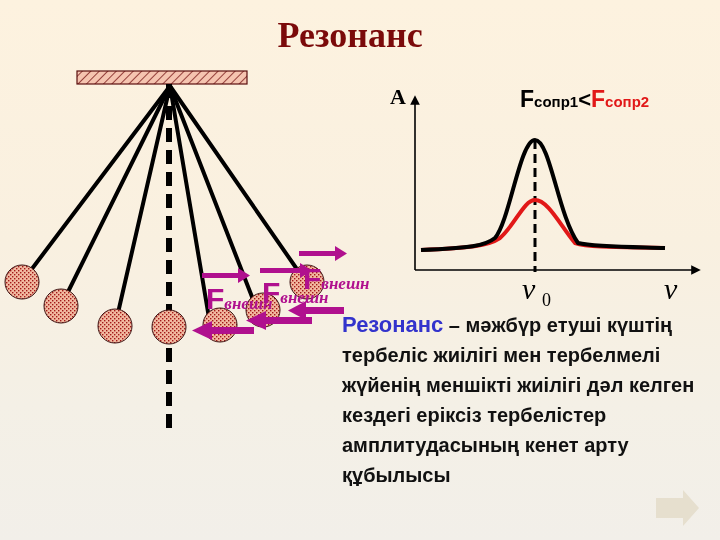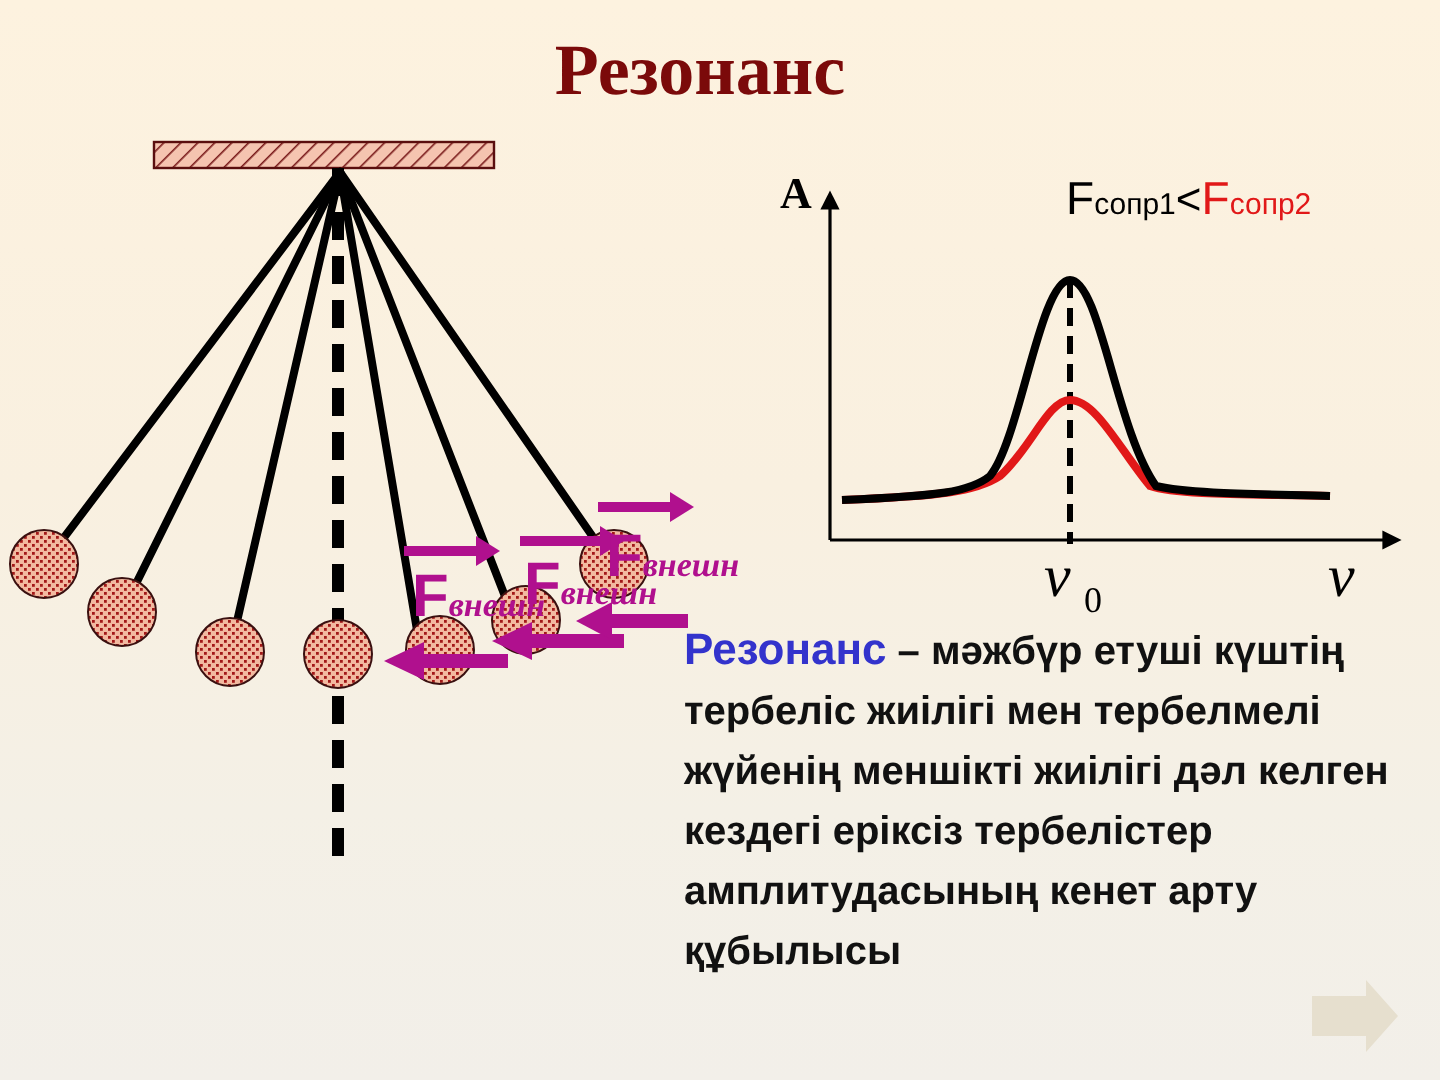--- a/index.html
+++ b/index.html
@@ -12,21 +12,21 @@
     position: absolute; left: 0; width: 700px; top: 14px; text-align: center;
     font-family: "Liberation Serif", serif; font-weight: bold; font-size: 36px;
     color: #7b0a0a;
   }
   svg.diagram { position: absolute; left: 0; top: 0; }
   .axis-a {
     position: absolute; left: 390px; top: 84px;
     font-family: "Liberation Serif", serif; font-weight: bold; font-size: 22px; color: #000;
   }
   .legend {
-    position: absolute; left: 533px; top: 86px; font-weight: normal; font-family: "Liberation Sans", sans-serif;
+    position: absolute; left: 520px; top: 86px; font-weight: bold; font-family: "Liberation Sans", sans-serif;
     white-space: nowrap;
     text-align: right;
   }
   .legend .F { font-size: 23px; }
   .legend .sub { font-size: 15px; }
   .legend .s1 { color: #000; }
   .legend .s2 { color: #e11818; }
   .legend .lt { font-size: 22px; color: #000; }
   .nu-label {
     position: absolute; font-family: "Liberation Serif", serif; font-style: italic;

